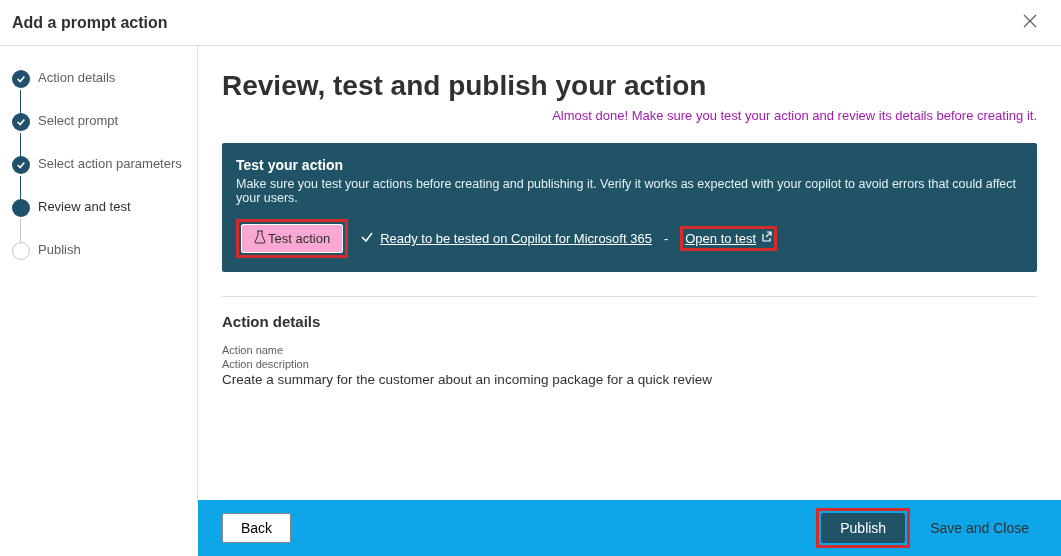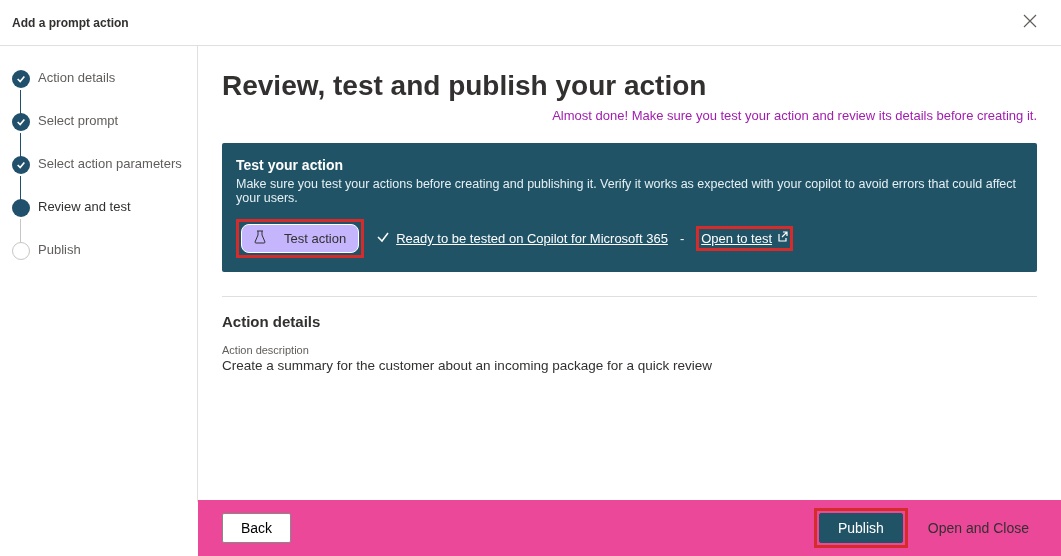--- a/index.html
+++ b/index.html
@@ -16,21 +16,21 @@
 
   
   .header {
     display: flex;
     align-items: center;
     justify-content: space-between;
     padding: 10px 20px 10px 12px;
     border-bottom: 1px solid #e1dfdd;
   }
   .header h1 {
-    font-size: 12px;
+    font-size: 16px;
     font-weight: 600;
     color: #323130;
   }
   .close-btn {
     background: none;
     border: none;
     cursor: pointer;
     padding: 4px;
     color: #605e5c;
     display: flex;
@@ -127,30 +127,30 @@
     color: #e6f0f3;
     margin-bottom: 14px;
   }
   .banner-row {
     display: flex;
     align-items: center;
     gap: 12px;
     font-size: 13px;
   }
   .test-action-btn {
-    background: #c4b5fd;
+    background: #f9a8d4;
     color: #323130;
     border: 1px solid #fff;
     padding: 5px 12px;
     font-size: 13px;
-    border-radius: 8px;
+    border-radius: 2px;
     cursor: pointer;
     display: inline-flex;
     align-items: center;
-    gap: 18px;
+    gap: 2px;
   }
   .highlight-red { border: 3px solid #d62b2b; padding: 2px; display: inline-flex; align-items: center; }
   .highlight-red-btn { border: 3px solid #d62b2b; padding: 2px; display: inline-block; }
   .status-text { display: inline-flex; align-items: center; gap: 6px; text-decoration: underline; }
   .open-test-link {
     color: #fff;
     text-decoration: underline;
     display: inline-flex;
     align-items: center;
     gap: 4px;
@@ -182,21 +182,21 @@
   .footer {
     position: absolute;
     bottom: 0;
     left: 198px;
     right: 0;
     height: 56px;
     display: flex;
     justify-content: space-between;
     align-items: center;
     padding: 0 24px;
-    background: #ec4899;
+    background: #0ea5e9;
   }
   .footer-left, .footer-right { display: flex; gap: 12px; align-items: center; }
   .btn {
     padding: 6px 18px;
     font-size: 14px;
     border-radius: 2px;
     cursor: pointer;
     border: 1px solid #8a8886;
     background: #fff;
   }
@@ -308,29 +308,30 @@
             </span>
           </a>
         </span>
       </div>
     </div>
 
     <hr class="divider">
 
     <div class="section-title">Action details</div>
 
+    <div class="field-label">Action name</div>
 
     <div class="field-label">Action description</div>
     <div class="field-value">Create a summary for the customer about an incoming package for a quick review</div>
   </div>
 </div>
 
 <div class="footer">
   <div class="footer-left">
     <button class="btn">Back</button>
   </div>
   <div class="footer-right">
     <span class="highlight-red-btn">
       <button class="btn btn-primary">Publish</button>
     </span>
-    <button class="btn-link">Open and Close</button>
+    <button class="btn-link">Save and Close</button>
   </div>
 </div>
 
 </body></html>

